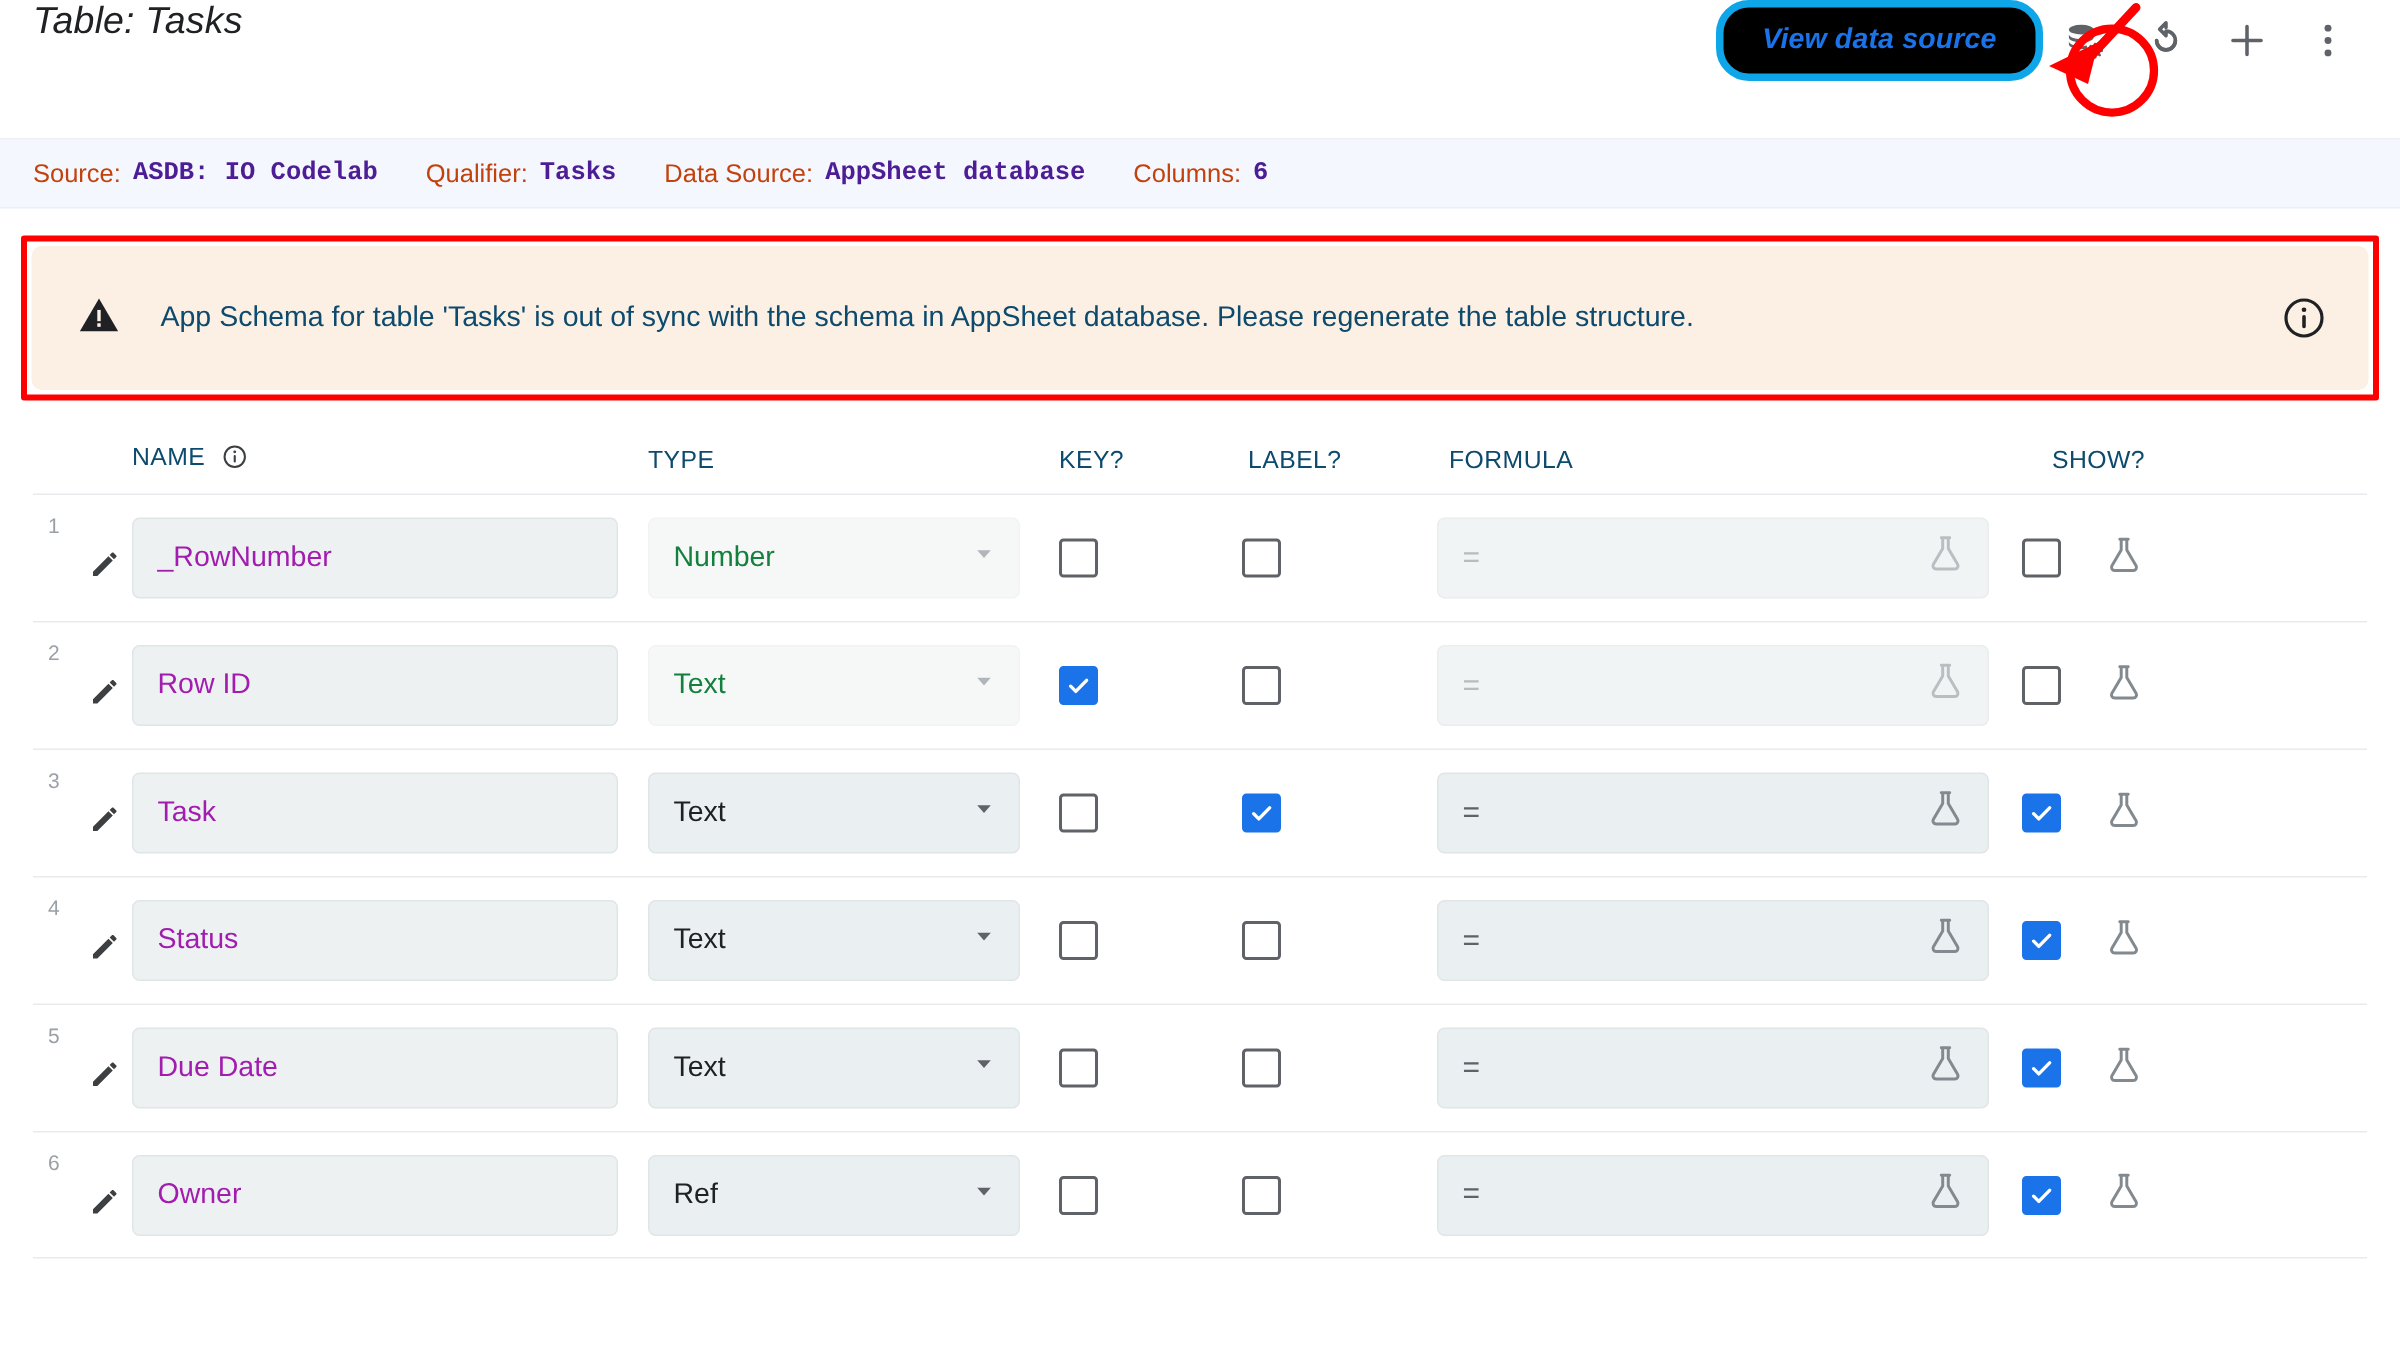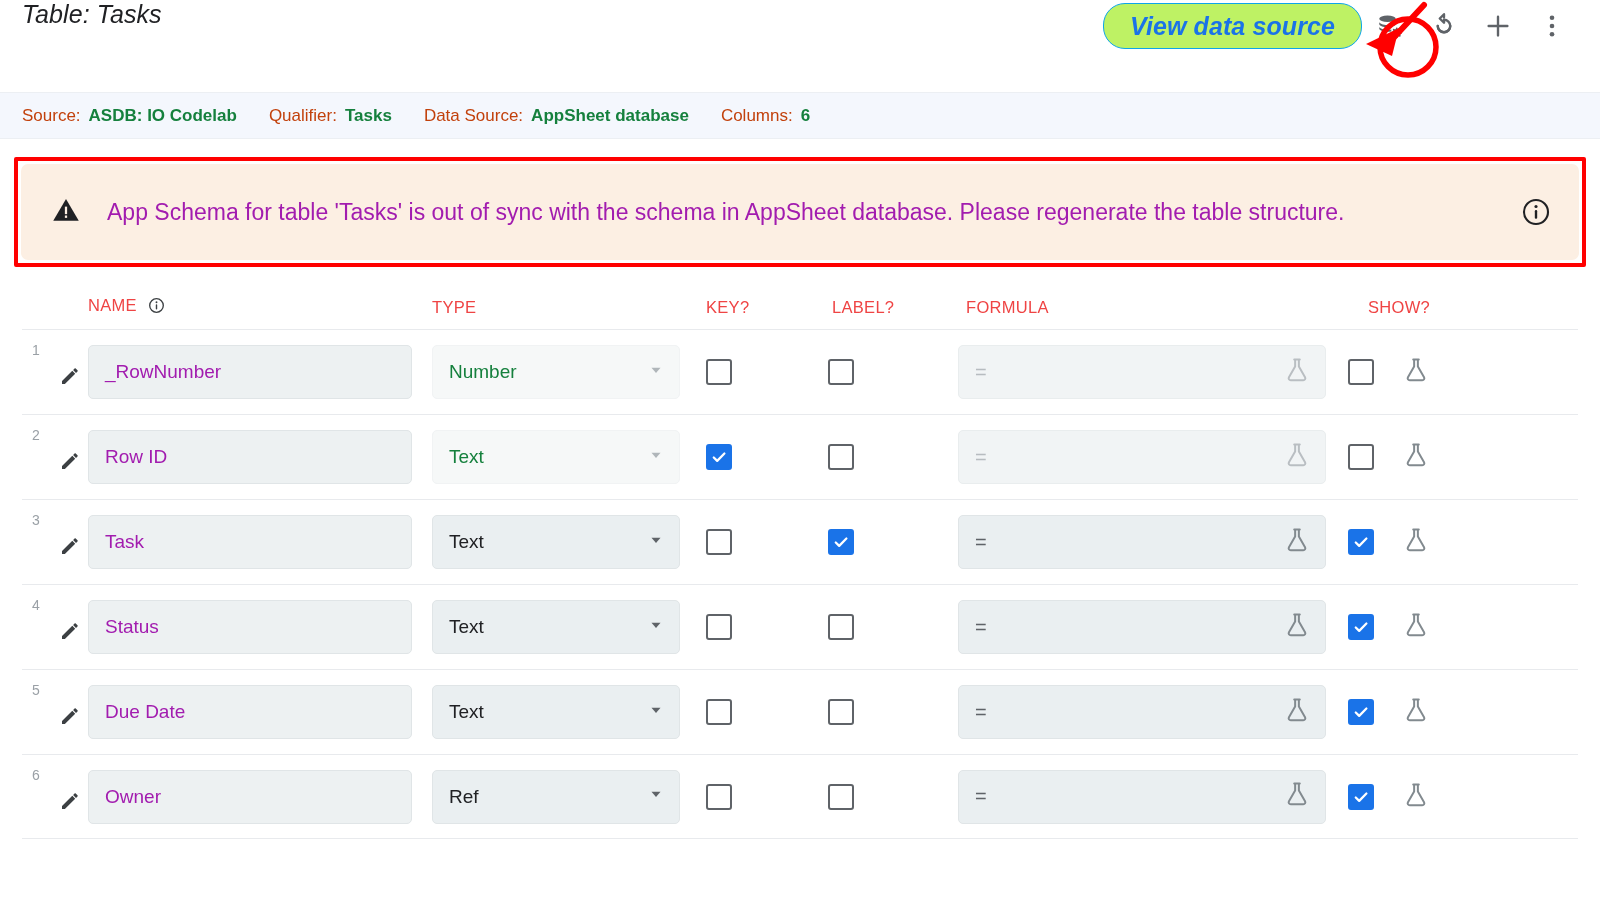--- a/index.html
+++ b/index.html
@@ -33,30 +33,30 @@
     color: #202124;
     letter-spacing: .1px;
   }
   .header-right {
     margin-left: auto;
     display: flex;
     align-items: center;
     gap: 2px;
   }
   .view-source-btn {
-    border: 1px solid #0ea5e9;
+    border: 5px solid #0ea5e9;
     border-radius: 22px;
     height: 44px;
     padding: 0 26px;
     display: flex;
     align-items: center;
-    font-size: 25px;
+    font-size: 19px;
     font-weight: 700;
     color: #1a73e8;
-    background: #bef264;
+    background: #000000;
     cursor: pointer;
     letter-spacing: .1px;
   }
   .icon-btn {
     width: 52px;
     height: 52px;
     display: flex;
     align-items: center;
     justify-content: center;
     border-radius: 50%;
@@ -73,64 +73,64 @@
     display: flex;
     align-items: center;
     padding: 0 22px;
     box-sizing: border-box;
     font-size: 17px;
     border-top: 1px solid #eceff3;
     border-bottom: 1px solid #eceff3;
   }
   .info-item { display: flex; align-items: center; margin-right: 32px; }
   .info-label { color: #c2410c; margin-right: 8px; }
-  .info-value { color: #15803d; font-weight: 700; }
+  .info-value { color: #4c1d95; font-weight: 700; font-family: Liberation Mono, monospace; }
 
   
   .banner-wrap {
     margin: 18px 14px 0 14px;
     border: 4px solid #ff0000;
     border-radius: 2px;
     box-sizing: border-box;
     height: 110px;
     padding: 3px;
   }
   .banner {
     background: #fcefe3;
     border-radius: 7px;
     height: 100%;
     display: flex;
     align-items: center;
     padding: 0 28px 0 30px;
     box-sizing: border-box;
   }
   .banner-text {
-    font-size: 23px;
-    color: #a21caf;
+    font-size: 19px;
+    color: #0c4a6e;
     margin-left: 26px;
   }
   .banner-info {
     margin-left: auto;
     cursor: pointer;
     display: flex;
     align-items: center;
   }
 
   
   .table {
     margin-top: 18px;
     padding: 0 22px 0 22px;
     box-sizing: border-box;
   }
   .col-head {
     display: flex;
     align-items: center;
     height: 44px;
     font-size: 16.5px;
-    color: #ef4444;
+    color: #0c4a6e;
     letter-spacing: .3px;
   }
   .c-num   { width: 66px; flex: none; }
   .c-name  { width: 344px; flex: none; }
   .c-type  { width: 270px; flex: none; }
   .c-key   { width: 122px; flex: none; }
   .c-label { width: 122px; flex: none; }
   .c-form  { width: 390px; flex: none; }
   .c-show  { width: 160px; flex: none; }
 

